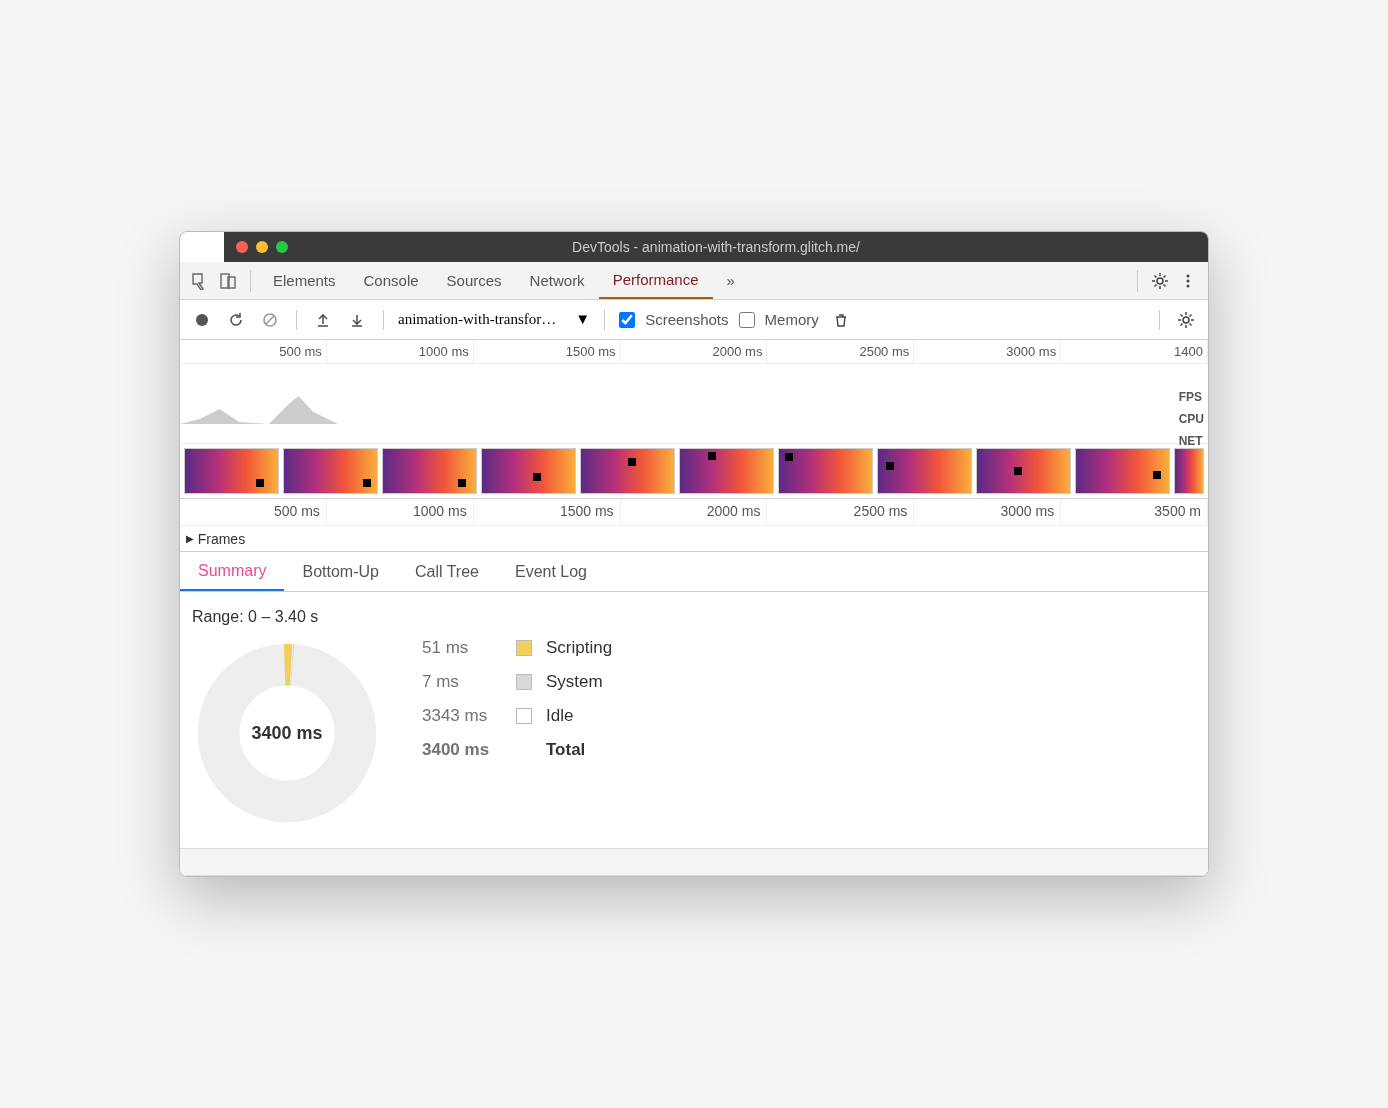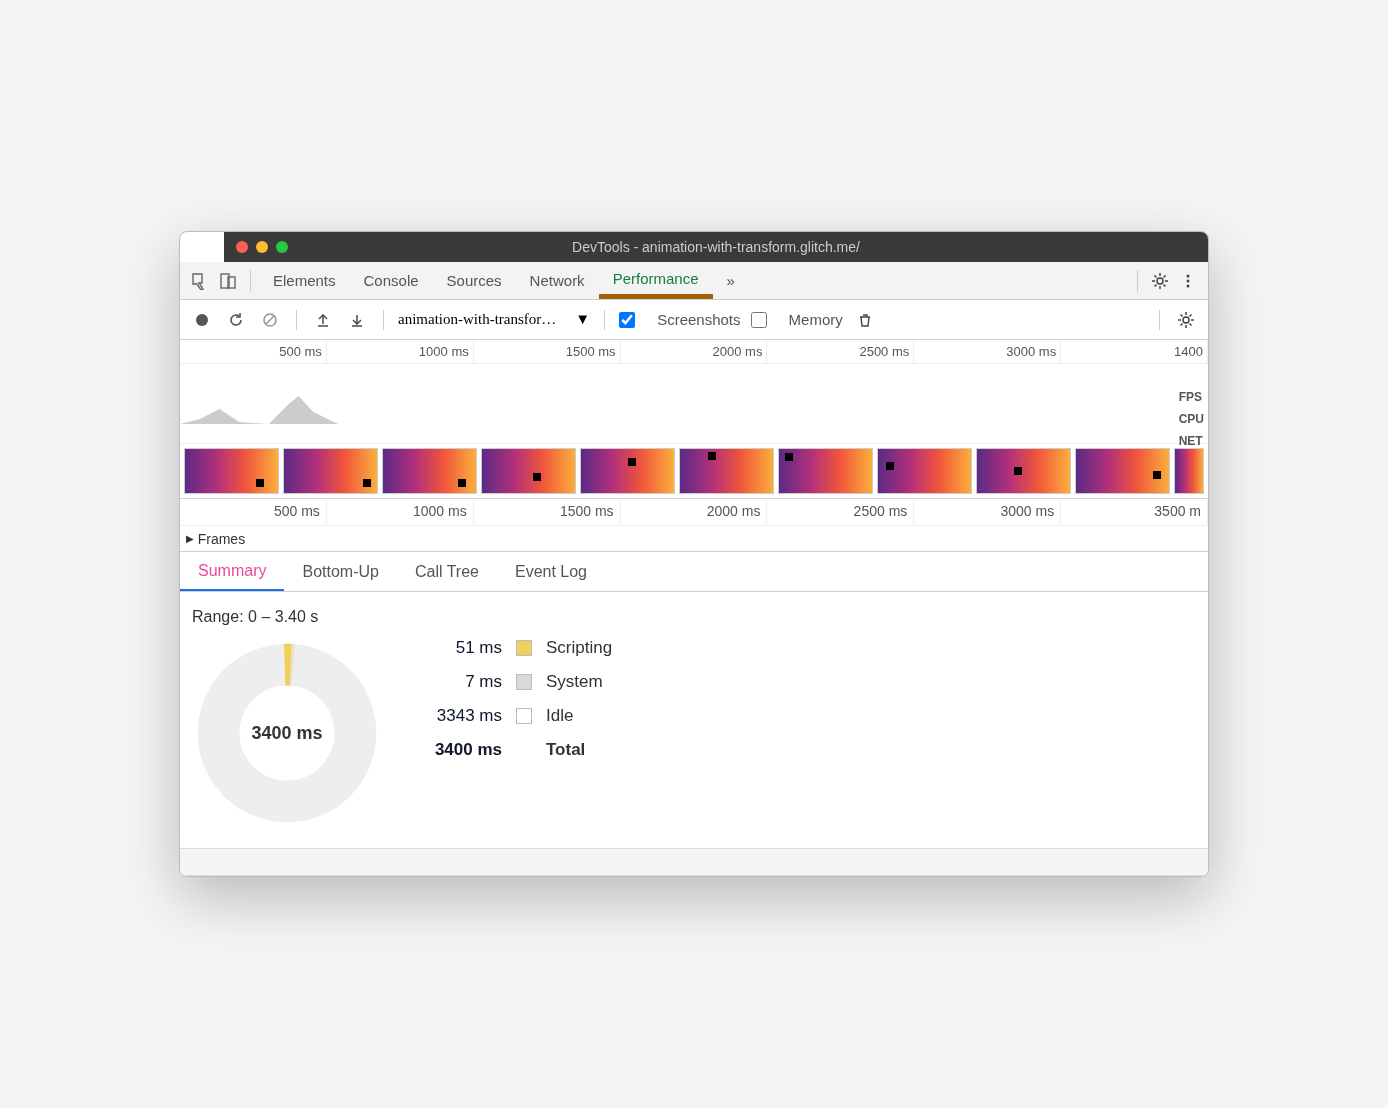--- a/index.html
+++ b/index.html
@@ -53,37 +53,37 @@
     color: #555;
     font-size: 15px;
   }
   .tabstrip .iconbtn {
     width: 28px; height: 28px;
     display: flex; align-items:center; justify-content:center;
     color:#666;
   }
   .tabstrip .sep { width:1px; height:22px; background:#ccc; margin:0 8px; }
   .tabstrip .tab { padding: 0 14px; height:100%; display:flex; align-items:center; cursor:pointer; }
-  .tabstrip .tab.active { color:#15803d; border-bottom:5px solid #a16207; }
+  .tabstrip .tab.active { color:#7f1d1d; border-bottom:2px solid #a16207; }
   .tabstrip .spacer { flex:1; }
   
   .toolbar {
     display:flex; align-items:center;
     height:40px;
     border-bottom:1px solid #d0d0d0;
     padding:0 10px;
     gap:10px;
     color:#555;
     font-size:15px;
   }
   .toolbar .iconbtn { width:24px; height:24px; display:flex; align-items:center; justify-content:center; cursor:pointer; }
   .toolbar .sep { width:1px; height:20px; background:#ccc; margin:0 4px; }
   .toolbar .profile-select { color:#000000; display:flex; align-items:center; gap:19px;font-family:Liberation Serif, serif; }
   .toolbar .spacer { flex:1; }
-  .toolbar label { display:flex; align-items:center; gap:22px; }
+  .toolbar label { display:flex; align-items:center; gap:10px; }
   .toolbar input[type=checkbox] { width:16px; height:16px; }
   
   .overview {
     position:relative;
     border-bottom:1px solid #d0d0d0;
   }
   .ov-ruler {
     display:flex;
     height:24px;
     border-bottom:1px solid #eee;
@@ -125,21 +125,21 @@
   .summary { padding:16px 12px 20px 12px; font-size:16px; color:#333;}
   .summary .range { margin-bottom:12px; }
   .summary-body { display:flex; gap:40px; align-items:flex-start;}
   .donut { width:190px; height:190px; position:relative; }
   .donut svg { width:100%; height:100%; }
   .donut-center {
     position:absolute; inset:0; display:flex; align-items:center; justify-content:center;
     font-weight:bold; font-size:18px; color:#333;
   }
   .legend { display:grid; grid-template-columns:auto auto auto; row-gap:14px; column-gap:14px; align-items:center; font-size:17px;}
-  .legend .ms { text-align:right; color:#0f172a; min-width:80px;}
+  .legend .ms { color:#737373; min-width:80px;}
   .legend .sw { width:16px; height:16px; border:1px solid #bbb;}
   .legend .total-row { font-weight:bold;}
   
   .empty-strip { height:28px; background:#f5f5f5; border-top:1px solid #ddd; border-bottom:1px solid #ddd;}
   .footer { display:flex; align-items:center; height:38px; padding:0 12px; font-size:15px; color:#444; gap:6px;}
   .footer a { color:#333; text-decoration:underline; }
 </style>
 </head>
 <body>
 

